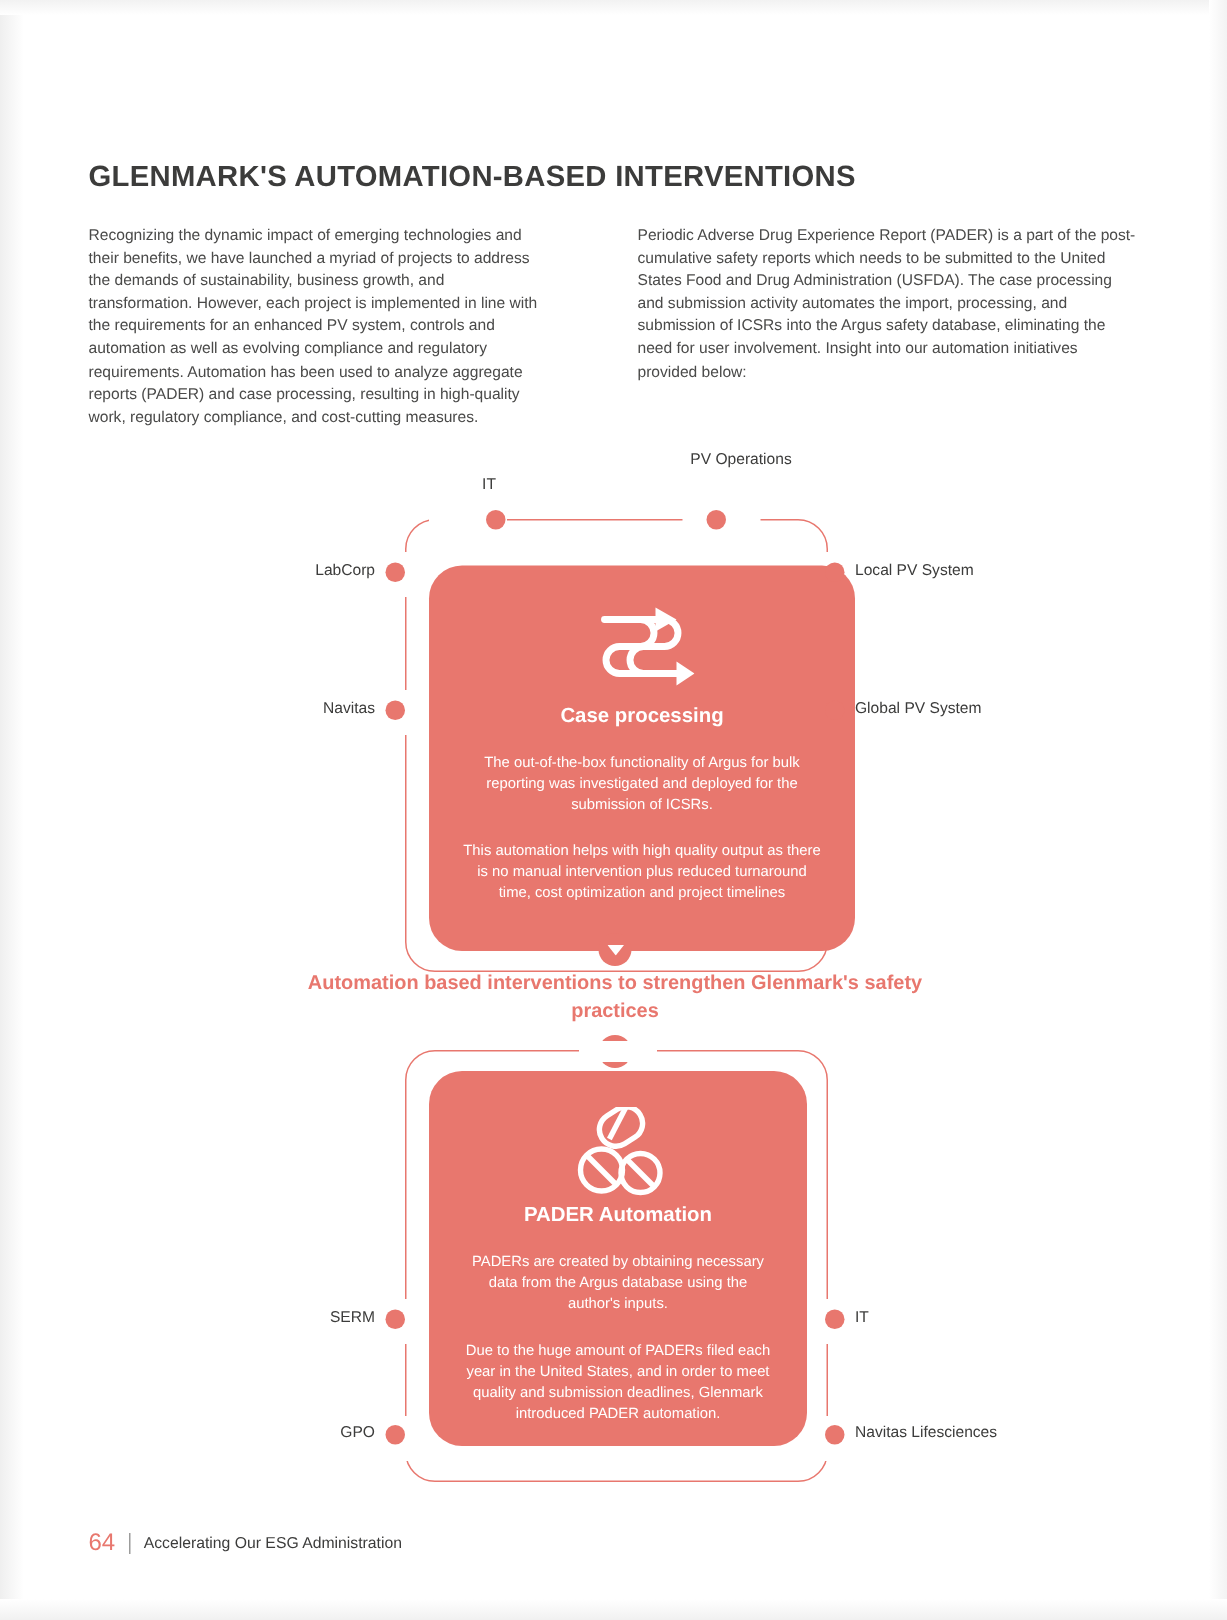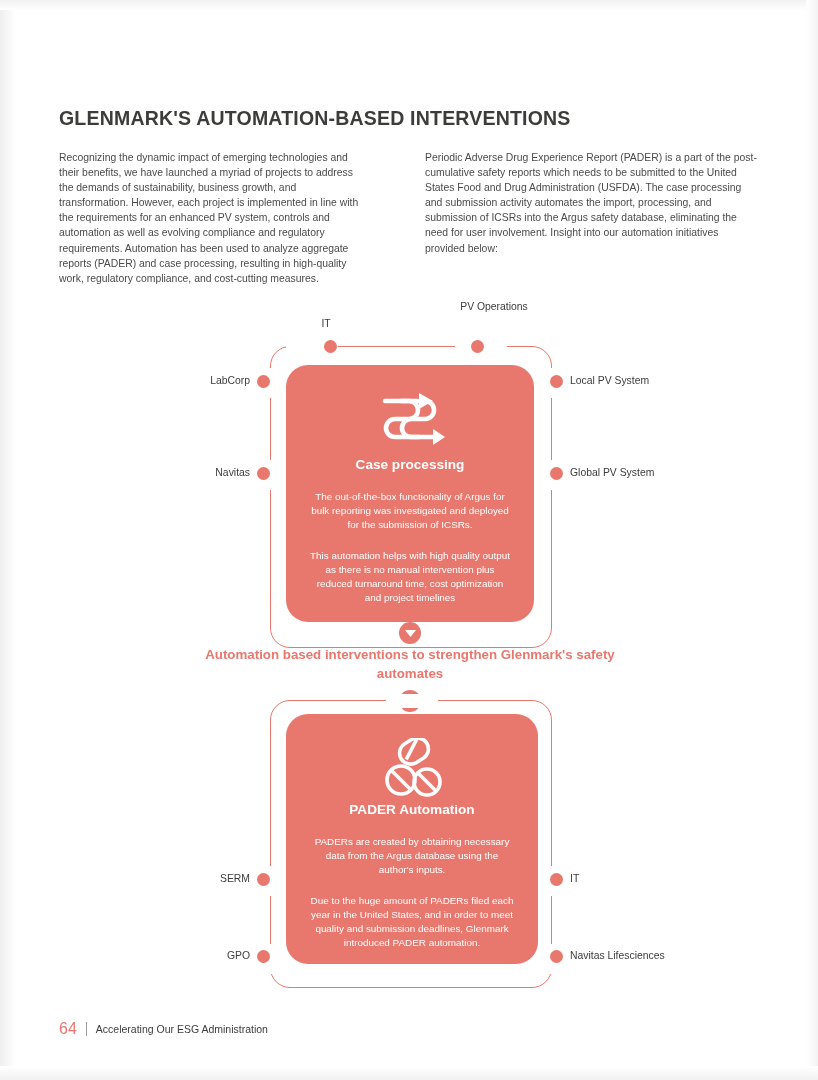--- a/index.html
+++ b/index.html
@@ -36,21 +36,21 @@
   
   .diagram{position:absolute;left:0;top:300px;width:818px;height:700px;}
 
   .card{
     position:absolute;
     background:#e8776e;
     border-radius:22px;
     color:#ffffff;
     text-align:center;
   }
-  .card1{left:286px;top:65px;width:248px;height:257px;}
+  .card1{left:286px;top:77px;width:284px;height:257px;}
   .card2{left:286px;top:414px;width:252px;height:250px;}
 
   .card-title{
     font-size:13.6px;font-weight:bold;color:#ffffff;margin:0;
     text-align:center;
   }
   .card-body{
     font-size:9.9px;line-height:14.2px;color:#ffffff;margin:0;
     text-align:center;padding:0 22px;
   }
@@ -162,21 +162,21 @@
     <div class="node-label right" style="left:570px;top:75px;">Local PV System</div>
 
     <div class="node" style="left:550px;top:167px;"></div>
     <div class="node-label right" style="left:570px;top:167px;">Global PV System</div>
 
     <div class="arrow-down">
       <svg width="11" height="7" viewBox="0 0 11 7" aria-hidden="true">
           <polygon points="0,0 11,0 5.5,7" fill="#ffffff"></polygon>
         </svg>
     </div>
-    <div class="mid-text">Automation based interventions to strengthen Glenmark's safety automates</div>
+    <div class="mid-text">Automation based interventions to strengthen Glenmark's safety practices</div>
     <div class="arrow-up">
       <svg width="11" height="7" viewBox="0 0 11 7" aria-hidden="true">
           <polygon points="5.5,0 11,7 0,7" fill="#ffffff"></polygon>
         </svg>
     </div>
 
     <div class="bracket b2"></div>
     <div class="mask" style="left:386px;top:394px;width:52px;height:14px;"></div>
     <div class="mask" style="left:264px;top:566px;width:14px;height:30px;"></div>
     <div class="mask" style="left:264px;top:644px;width:14px;height:30px;"></div>

